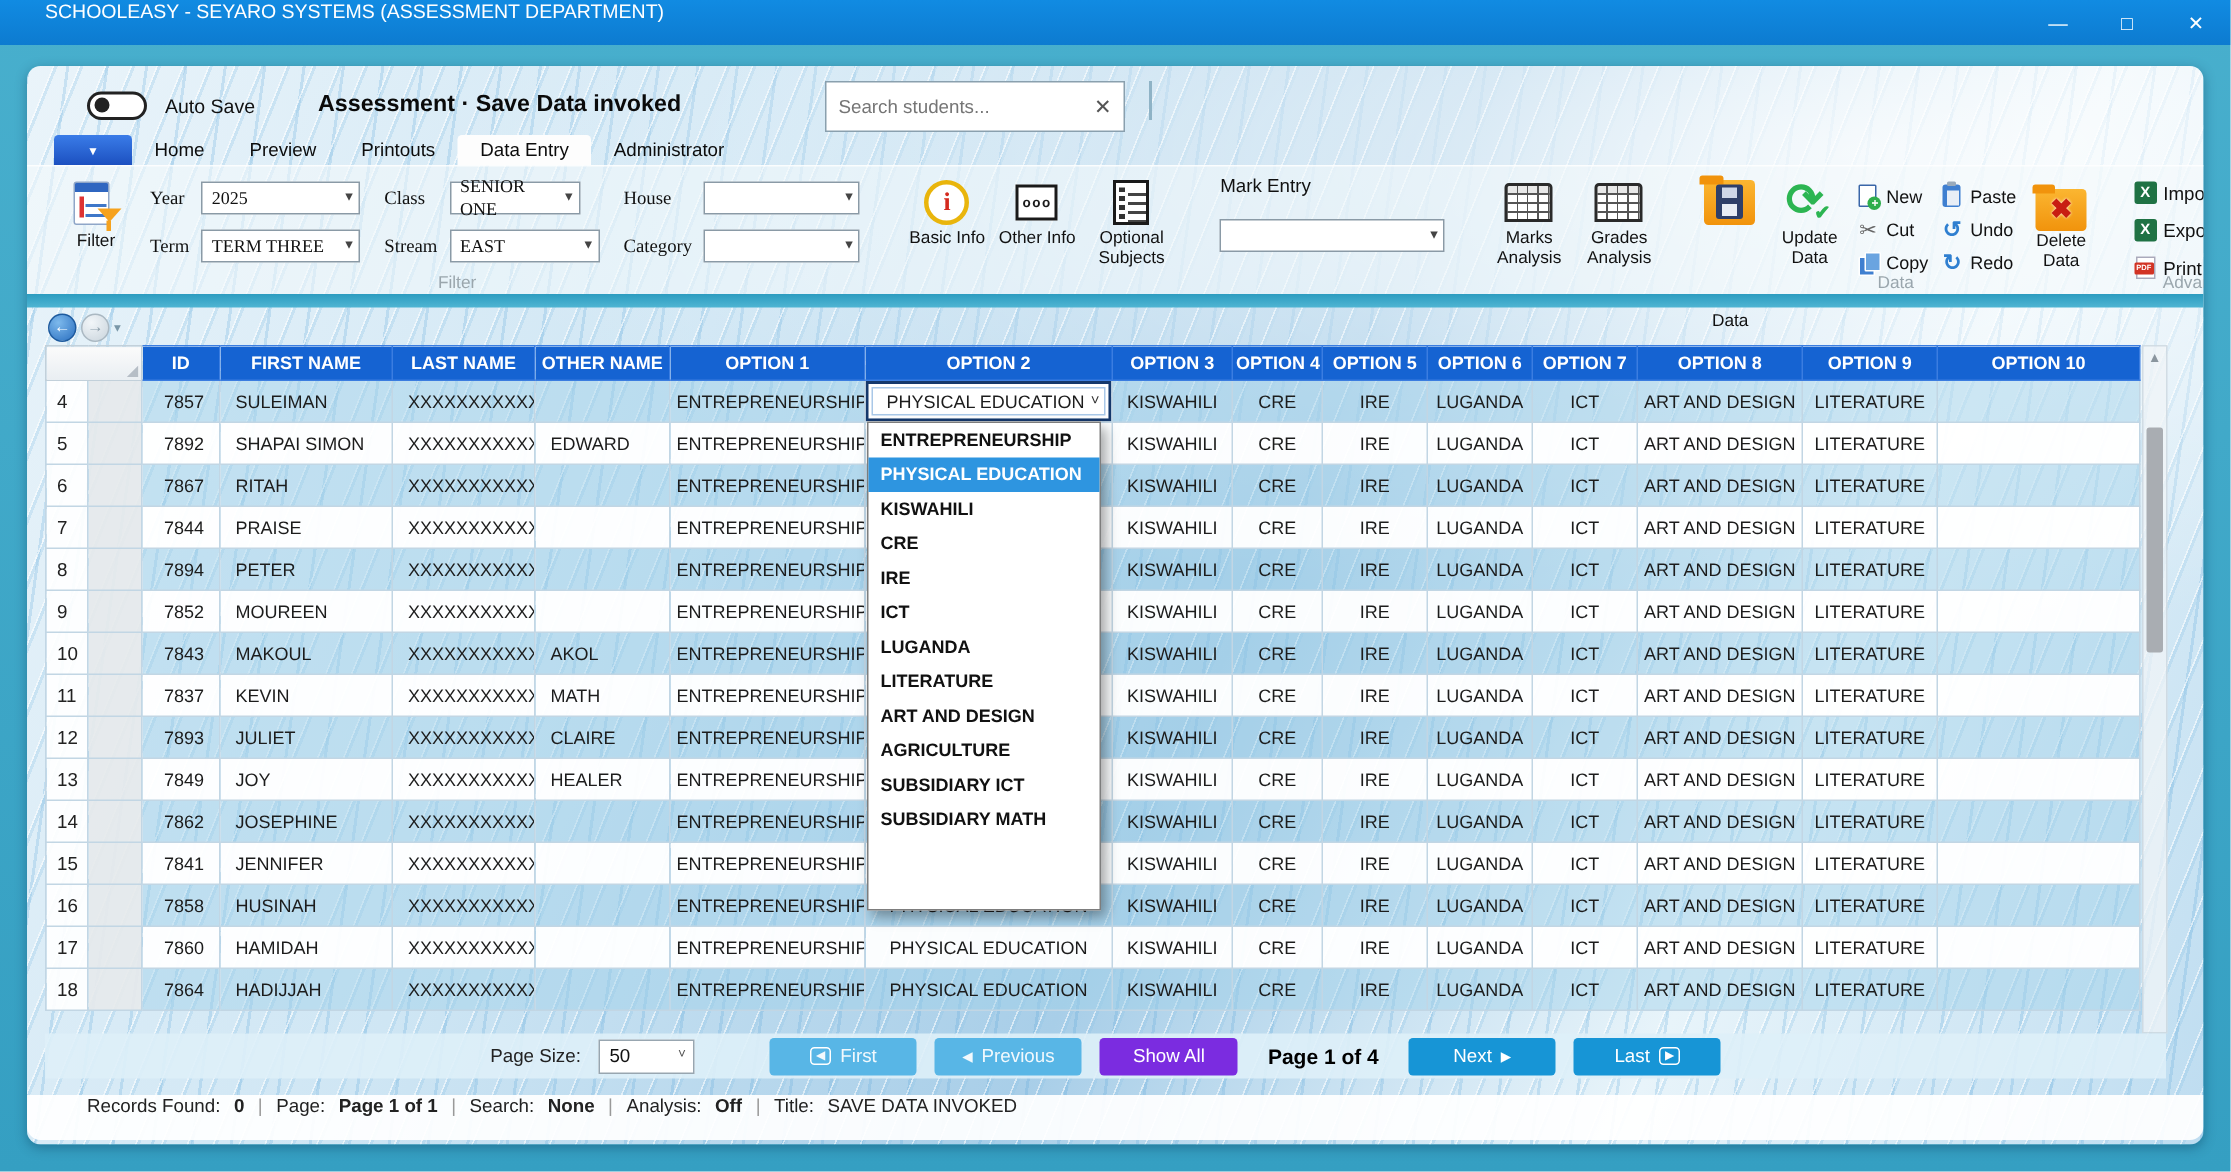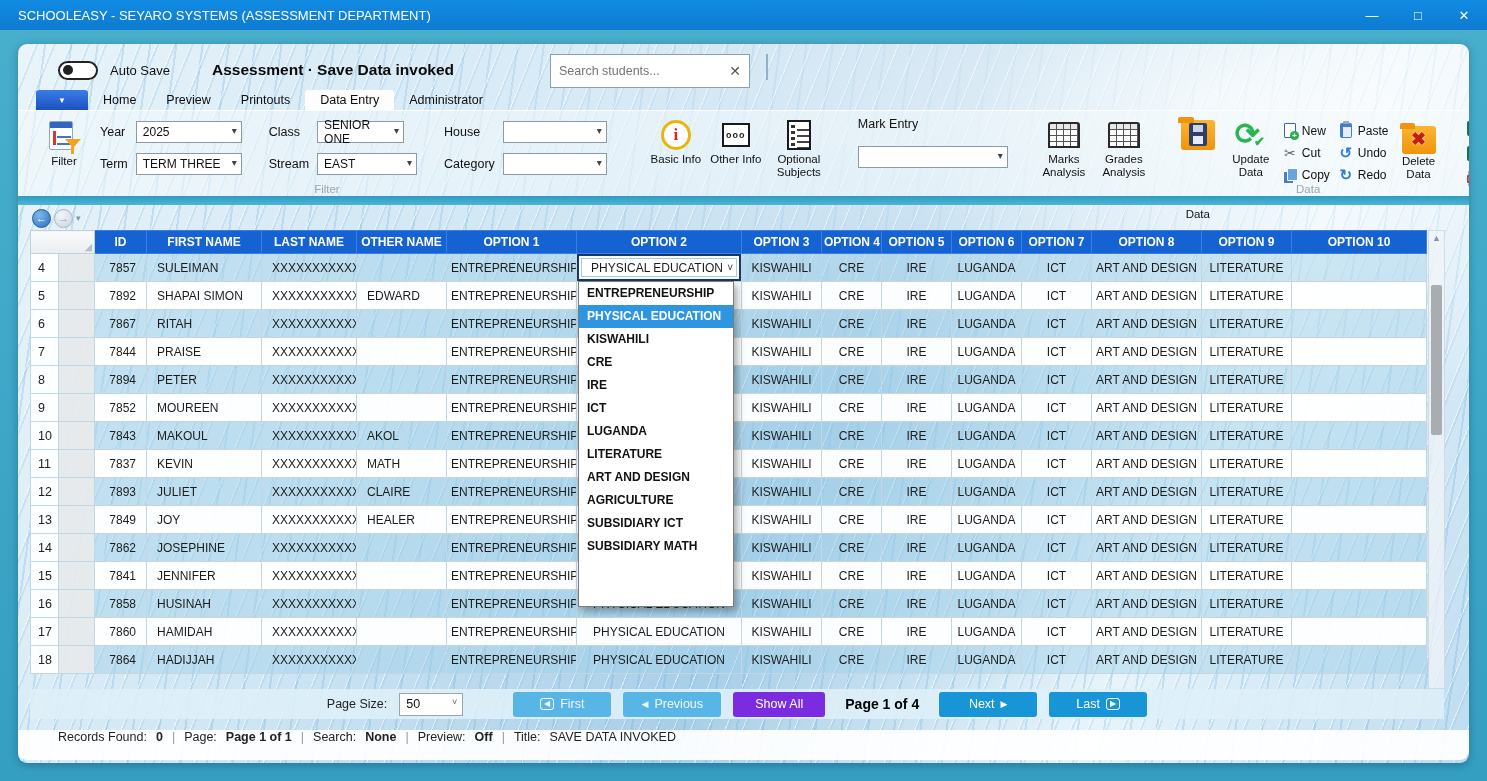--- a/index.html
+++ b/index.html
@@ -4,22 +4,22 @@
 <style>
   * { box-sizing: border-box; margin: 0; padding: 0; }
   html,body { width:1487px; height:781px; overflow:hidden; }
   body {
     font-family:"Liberation Sans", sans-serif;
     background:linear-gradient(#48afcd,#359fc2);
     position:relative; color:#111;
   }
   
   .titlebar{position:absolute;left:0;top:0;width:100%;height:30px;
-    background:linear-gradient(#118be2,#0d7bd0);display:flex;align-items:center;
-    color:#fff;font-size:13px;padding-left:18px;}
+    background:linear-gradient(#118be2,#0d7bd0);display:flex;
+    color:#fff;font-size:13px;padding-left:30px;}
   .titlebar .spacer{flex:1}
   .wbtn{width:46px;height:30px;display:flex;align-items:center;justify-content:center;
     font-size:13px;color:#fff;cursor:default;}
   
   .card{position:absolute;left:18px;top:44px;width:1451px;height:719px;border-radius:9px;
     overflow:hidden;
     background:
       radial-gradient(120% 80% at 85% 8%, rgba(255,255,255,0.8) 0%, rgba(255,255,255,0) 55%),
       repeating-linear-gradient(112deg, rgba(255,255,255,0.55) 0 1px, rgba(140,195,230,0.28) 1px 3px, rgba(255,255,255,0) 3px 16px),
       repeating-linear-gradient(98deg, rgba(80,160,215,0.22) 0 2px, rgba(255,255,255,0) 2px 26px),
@@ -46,21 +46,21 @@
   .tab.active{background:#fdfdfd;border-radius:3px 3px 0 0;margin-top:47px;}
   
   .ribbon{position:absolute;left:0;top:66px;width:100%;height:86px;
     background:rgba(244,249,252,0.55);border-top:1px solid rgba(255,255,255,0.8);
     display:flex;align-items:stretch;}
   .rgroup{position:relative;display:flex;align-items:flex-start;padding:6px 8px 14px 8px;}
   .rgroup .glabel{position:absolute;left:0;right:0;bottom:1px;text-align:center;
     color:#9aa6ad;font-size:11.5px;}
   .rsep{width:1px;background:linear-gradient(rgba(150,170,185,0.1),rgba(130,155,170,0.6),rgba(150,170,185,0.1));margin:2px 1px;}
   .fieldcol{display:grid;grid-template-columns:auto auto;grid-row-gap:10px;grid-column-gap:8px;
-    align-items:center;margin:4px 21px 0 6px;}
+    align-items:center;margin:4px 10px 0 6px;font-family:Liberation Serif, serif;}
   .flabel{font-size:12.5px;text-align:left;}
   .combo{width:106px;height:22px;background:#fff;border:1px solid #8a9aa6;position:relative;
     display:flex;align-items:center;padding:0 14px 0 6px;font-size:12px;color:#111;}
   .combo::after{content:"▾";position:absolute;right:4px;top:3px;font-size:10px;color:#444;}
   .rbtn{display:flex;flex-direction:column;align-items:center;width:56px;margin:0 2px;cursor:default;}
   .rbtn .ic{height:36px;display:flex;align-items:center;justify-content:center;}
   .rbtn .bl{font-size:11.5px;text-align:center;line-height:1.15;color:#111;}
   .sbtn{display:flex;align-items:center;gap:4px;font-size:12px;height:19px;cursor:default;white-space:nowrap;}
   .vstack{display:flex;flex-direction:column;justify-content:flex-start;gap:3px;margin:4px 4px 0 4px;}
   
@@ -757,20 +757,20 @@
   <div class="statusbar">
     <span>Records Found:</span>
     <b>0</b>
     <span class="sep">|</span>
     <span>Page:</span>
     <b>Page 1 of 1</b>
     <span class="sep">|</span>
     <span>Search:</span>
     <b>None</b>
     <span class="sep">|</span>
-    <span>Preview:</span>
+    <span>Analysis:</span>
     <b>Off</b>
     <span class="sep">|</span>
     <span>Title:</span>
     <span>SAVE DATA INVOKED</span>
   </div>
 
 </div>
 
 </body></html>

